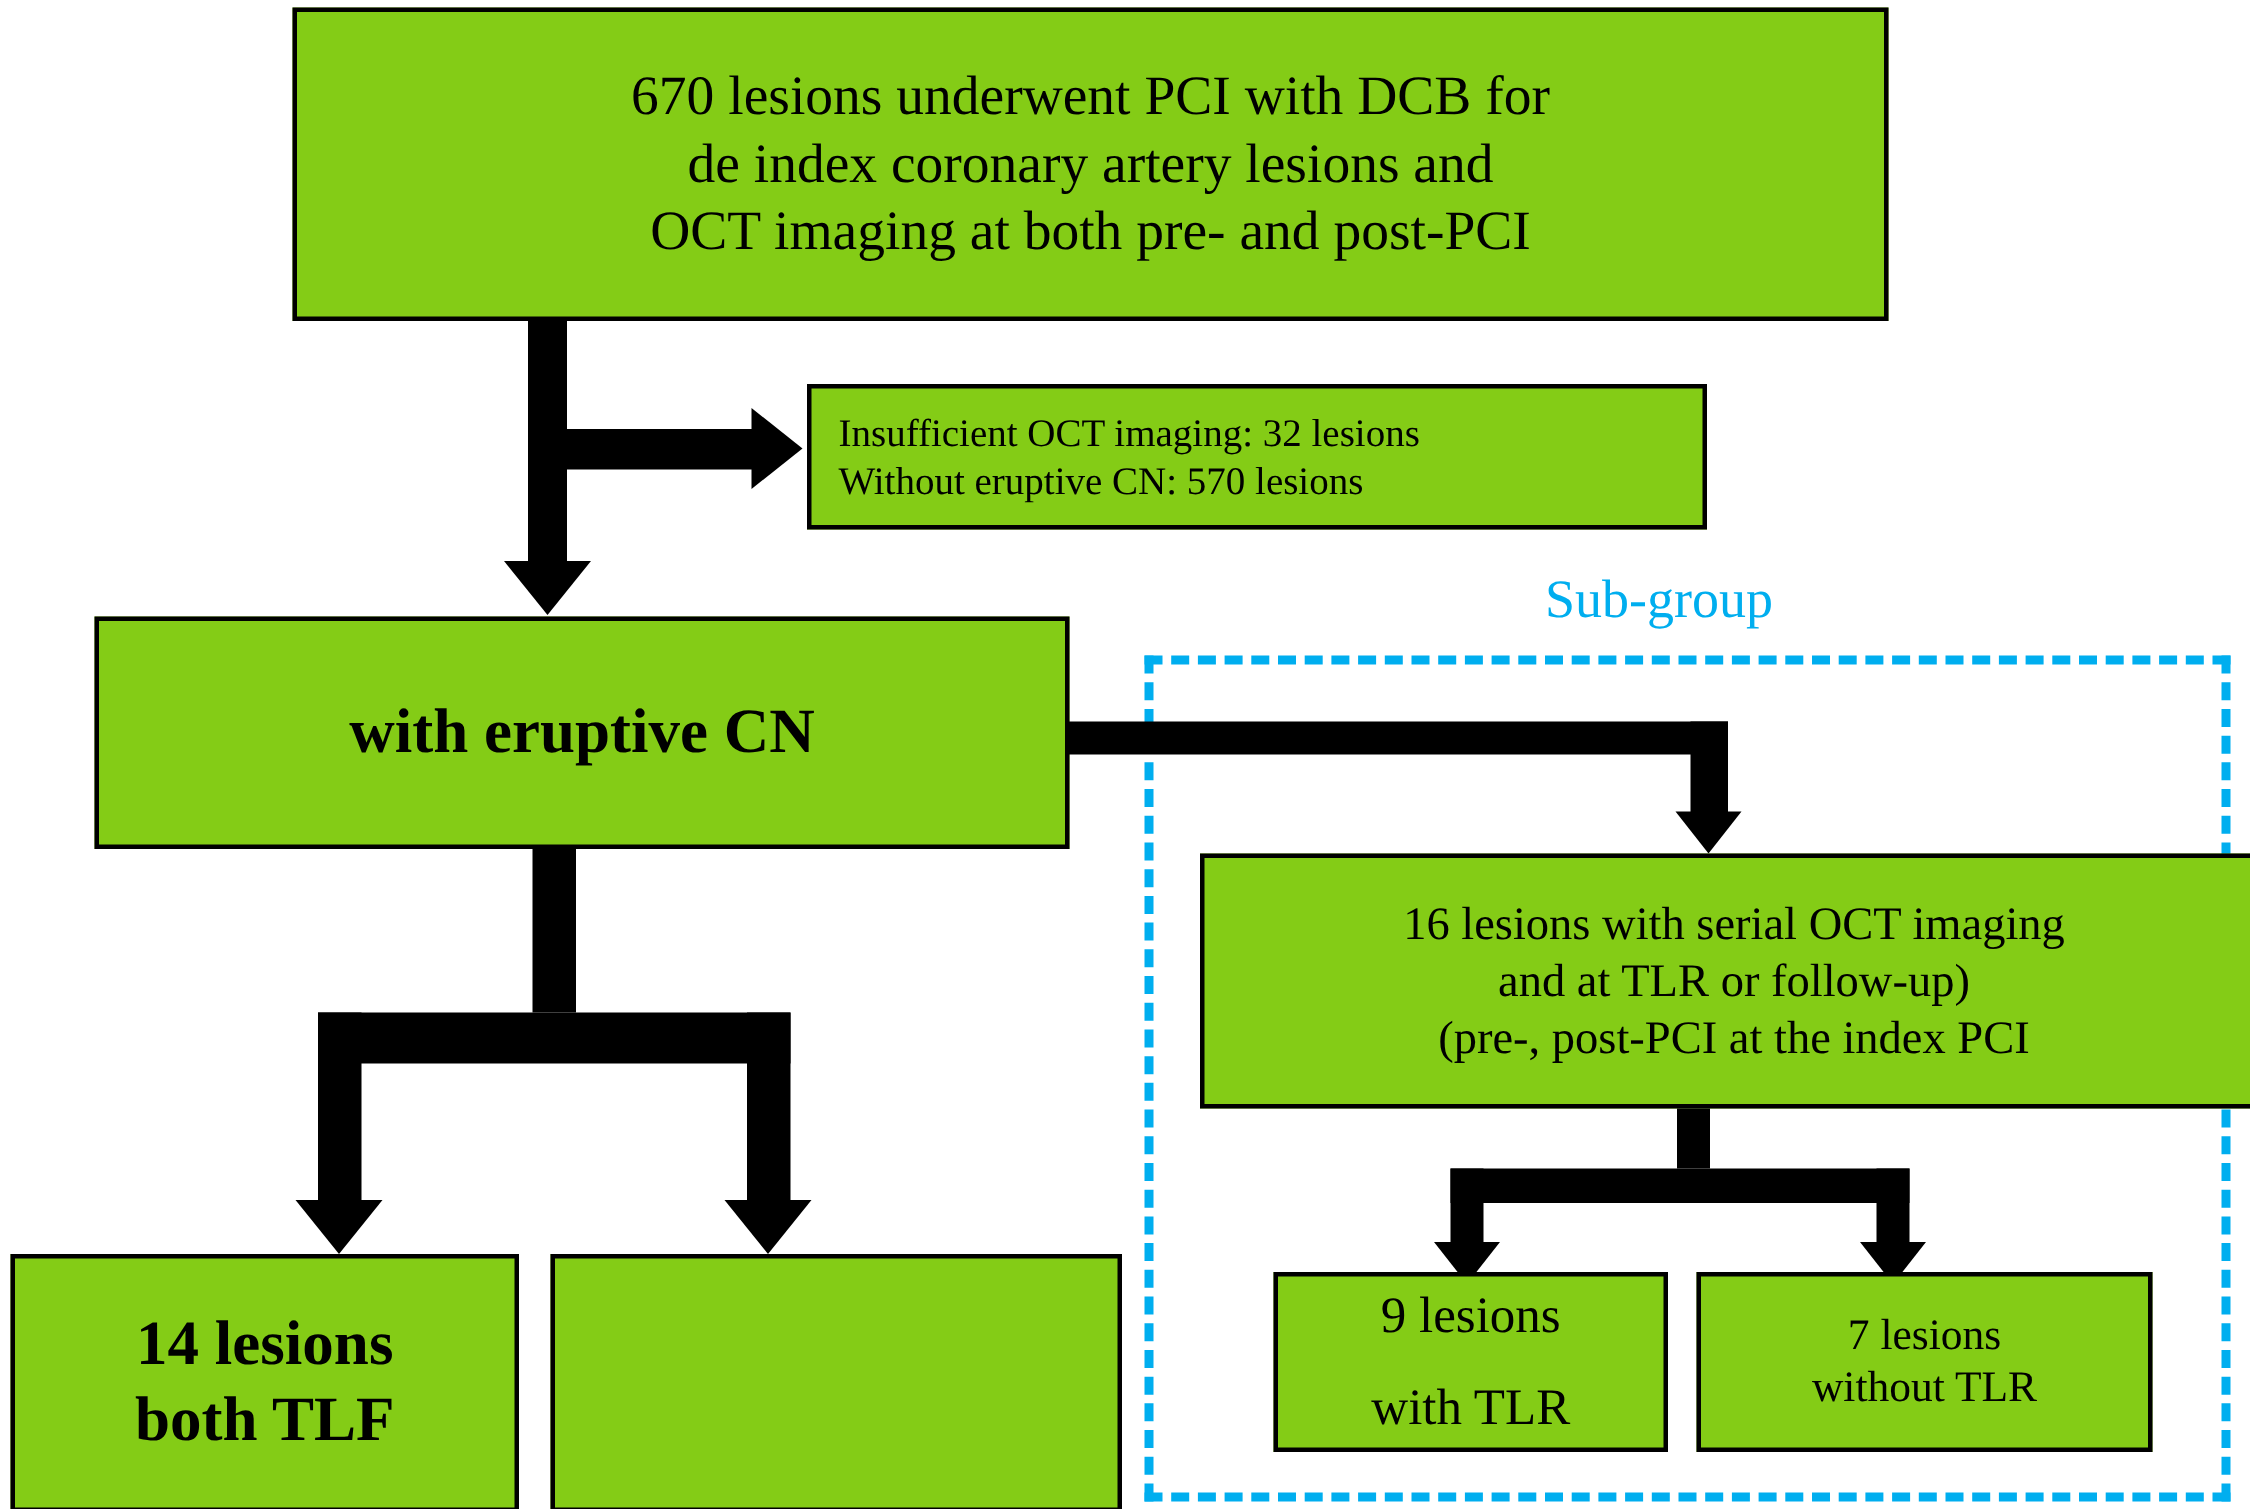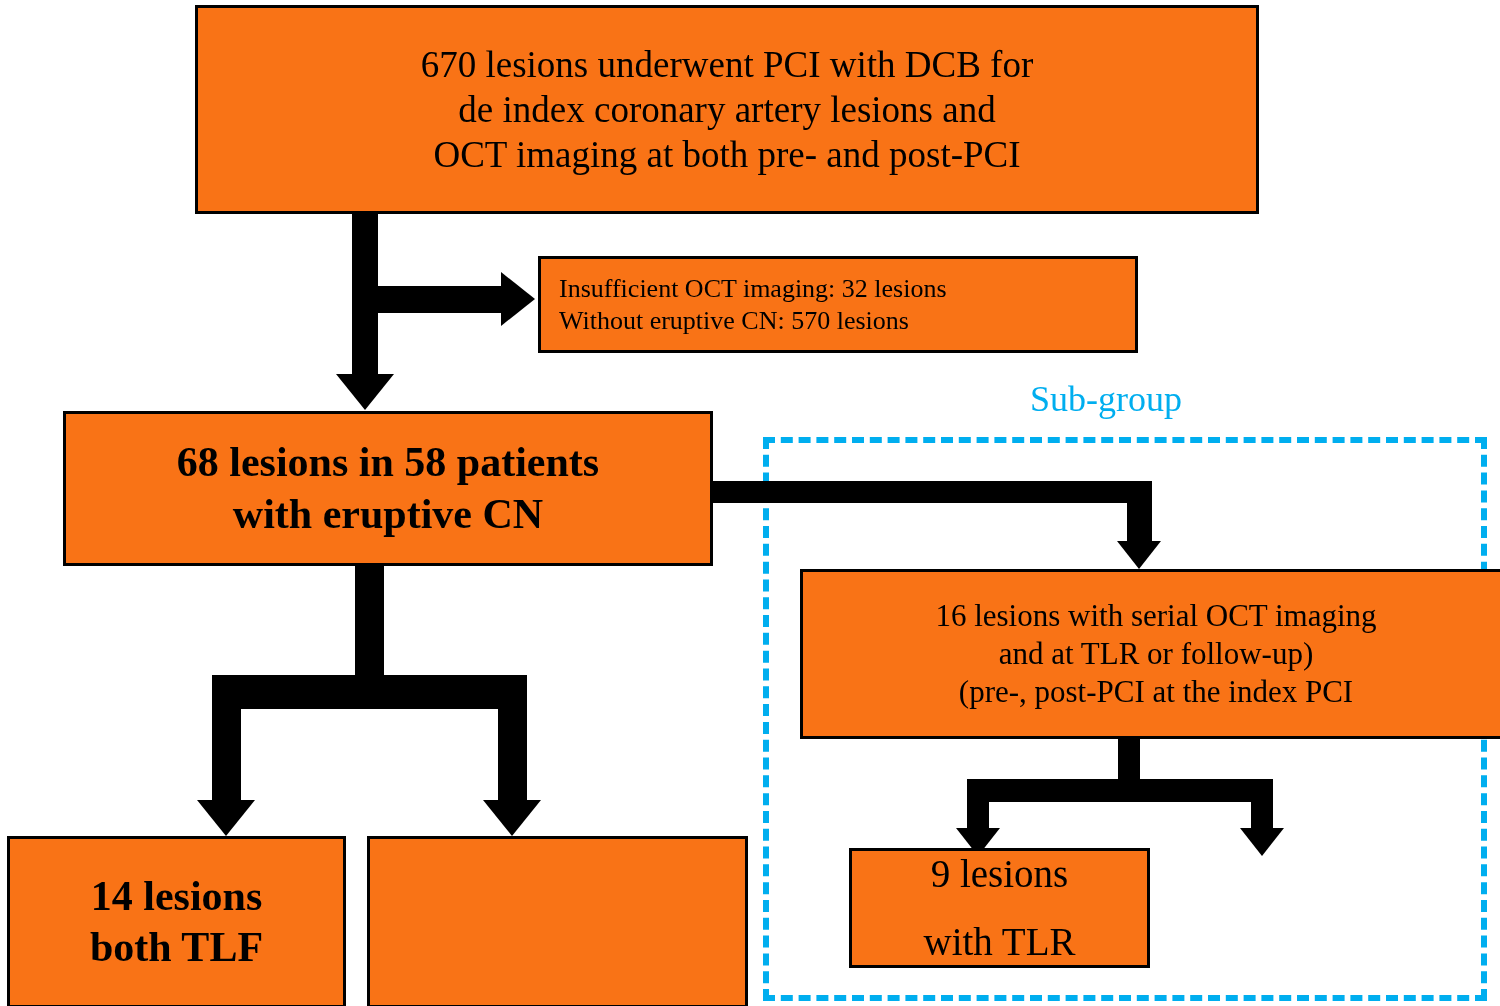--- a/index.html
+++ b/index.html
@@ -16,21 +16,21 @@
     overflow: hidden;
     font-family: "Liberation Serif", "DejaVu Serif", serif;
     color: #000000;
   }
 
   
   .fbox {
     position: absolute;
     box-sizing: border-box;
     border: 3px solid #000000;
-    background: #f97316;
+    background: #84cc16;
     display: flex;
     flex-direction: column;
     align-items: center;
     justify-content: center;
     text-align: center;
     line-height: 1.22;
     color: #000;
   }
   .fbox.left-align {
     align-items: flex-start;
@@ -62,22 +62,22 @@
   #box-notlf {
     left: 367px; top: 836px; width: 381px; height: 172px;
     font-size: 42px;
     font-weight: bold;
   }
   #box-serial {
     left: 800px; top: 569px; width: 712px; height: 170px;
     font-size: 31px;
   }
   #box-tlr {
-    left: 849px; top: 848px; width: 301px; height: 120px;
-    font-size: 39px;
+    left: 849px; top: 848px; width: 263px; height: 120px;
+    font-size: 34px;
     gap: 20px;
   }
   #box-notlr {
     left: 1131px; top: 848px; width: 304px; height: 120px;
     font-size: 29px;
   }
 
   
   #subgroup-region {
     position: absolute;
@@ -139,21 +139,20 @@
 
   <div class="bar" style="left:378px; top:286px; width:126px; height:27px;"></div>
   <div class="tri-right" style="left:501px; top:272px;"></div>
 
   <div class="fbox left-align" id="box-excluded">
     <span class="ln">Insufficient OCT imaging: 32 lesions</span>
     <span class="ln">Without eruptive CN: 570 lesions</span>
   </div>
 
   <div class="fbox" id="box-cohort">
-    <span class="ln">68 lesions in 58 patients</span>
     <span class="ln">with eruptive CN</span>
   </div>
 
   <div class="bar" style="left:355px; top:566px; width:29px; height:109px;"></div>
 
   <div class="bar" style="left:212px; top:675px; width:315px; height:34px;"></div>
 
   <div class="bar" style="left:212px; top:675px; width:29px; height:130px;"></div>
   <div class="tri-down" style="left:197px; top:800px;"></div>
 
@@ -183,14 +182,18 @@
   <div class="bar" style="left:967px; top:779px; width:22px; height:55px;"></div>
   <div class="tri-down sm" style="left:956px; top:828px;"></div>
   <div class="bar" style="left:1251px; top:779px; width:22px; height:55px;"></div>
   <div class="tri-down sm" style="left:1240px; top:828px;"></div>
 
   <div class="fbox" id="box-tlr">
     <span class="ln">9 lesions</span>
     <span class="ln">with TLR</span>
   </div>
 
+  <div class="fbox" id="box-notlr">
+    <span class="ln">7 lesions</span>
+    <span class="ln">without TLR</span>
+  </div>
 
 </div>
 
 </body></html>

